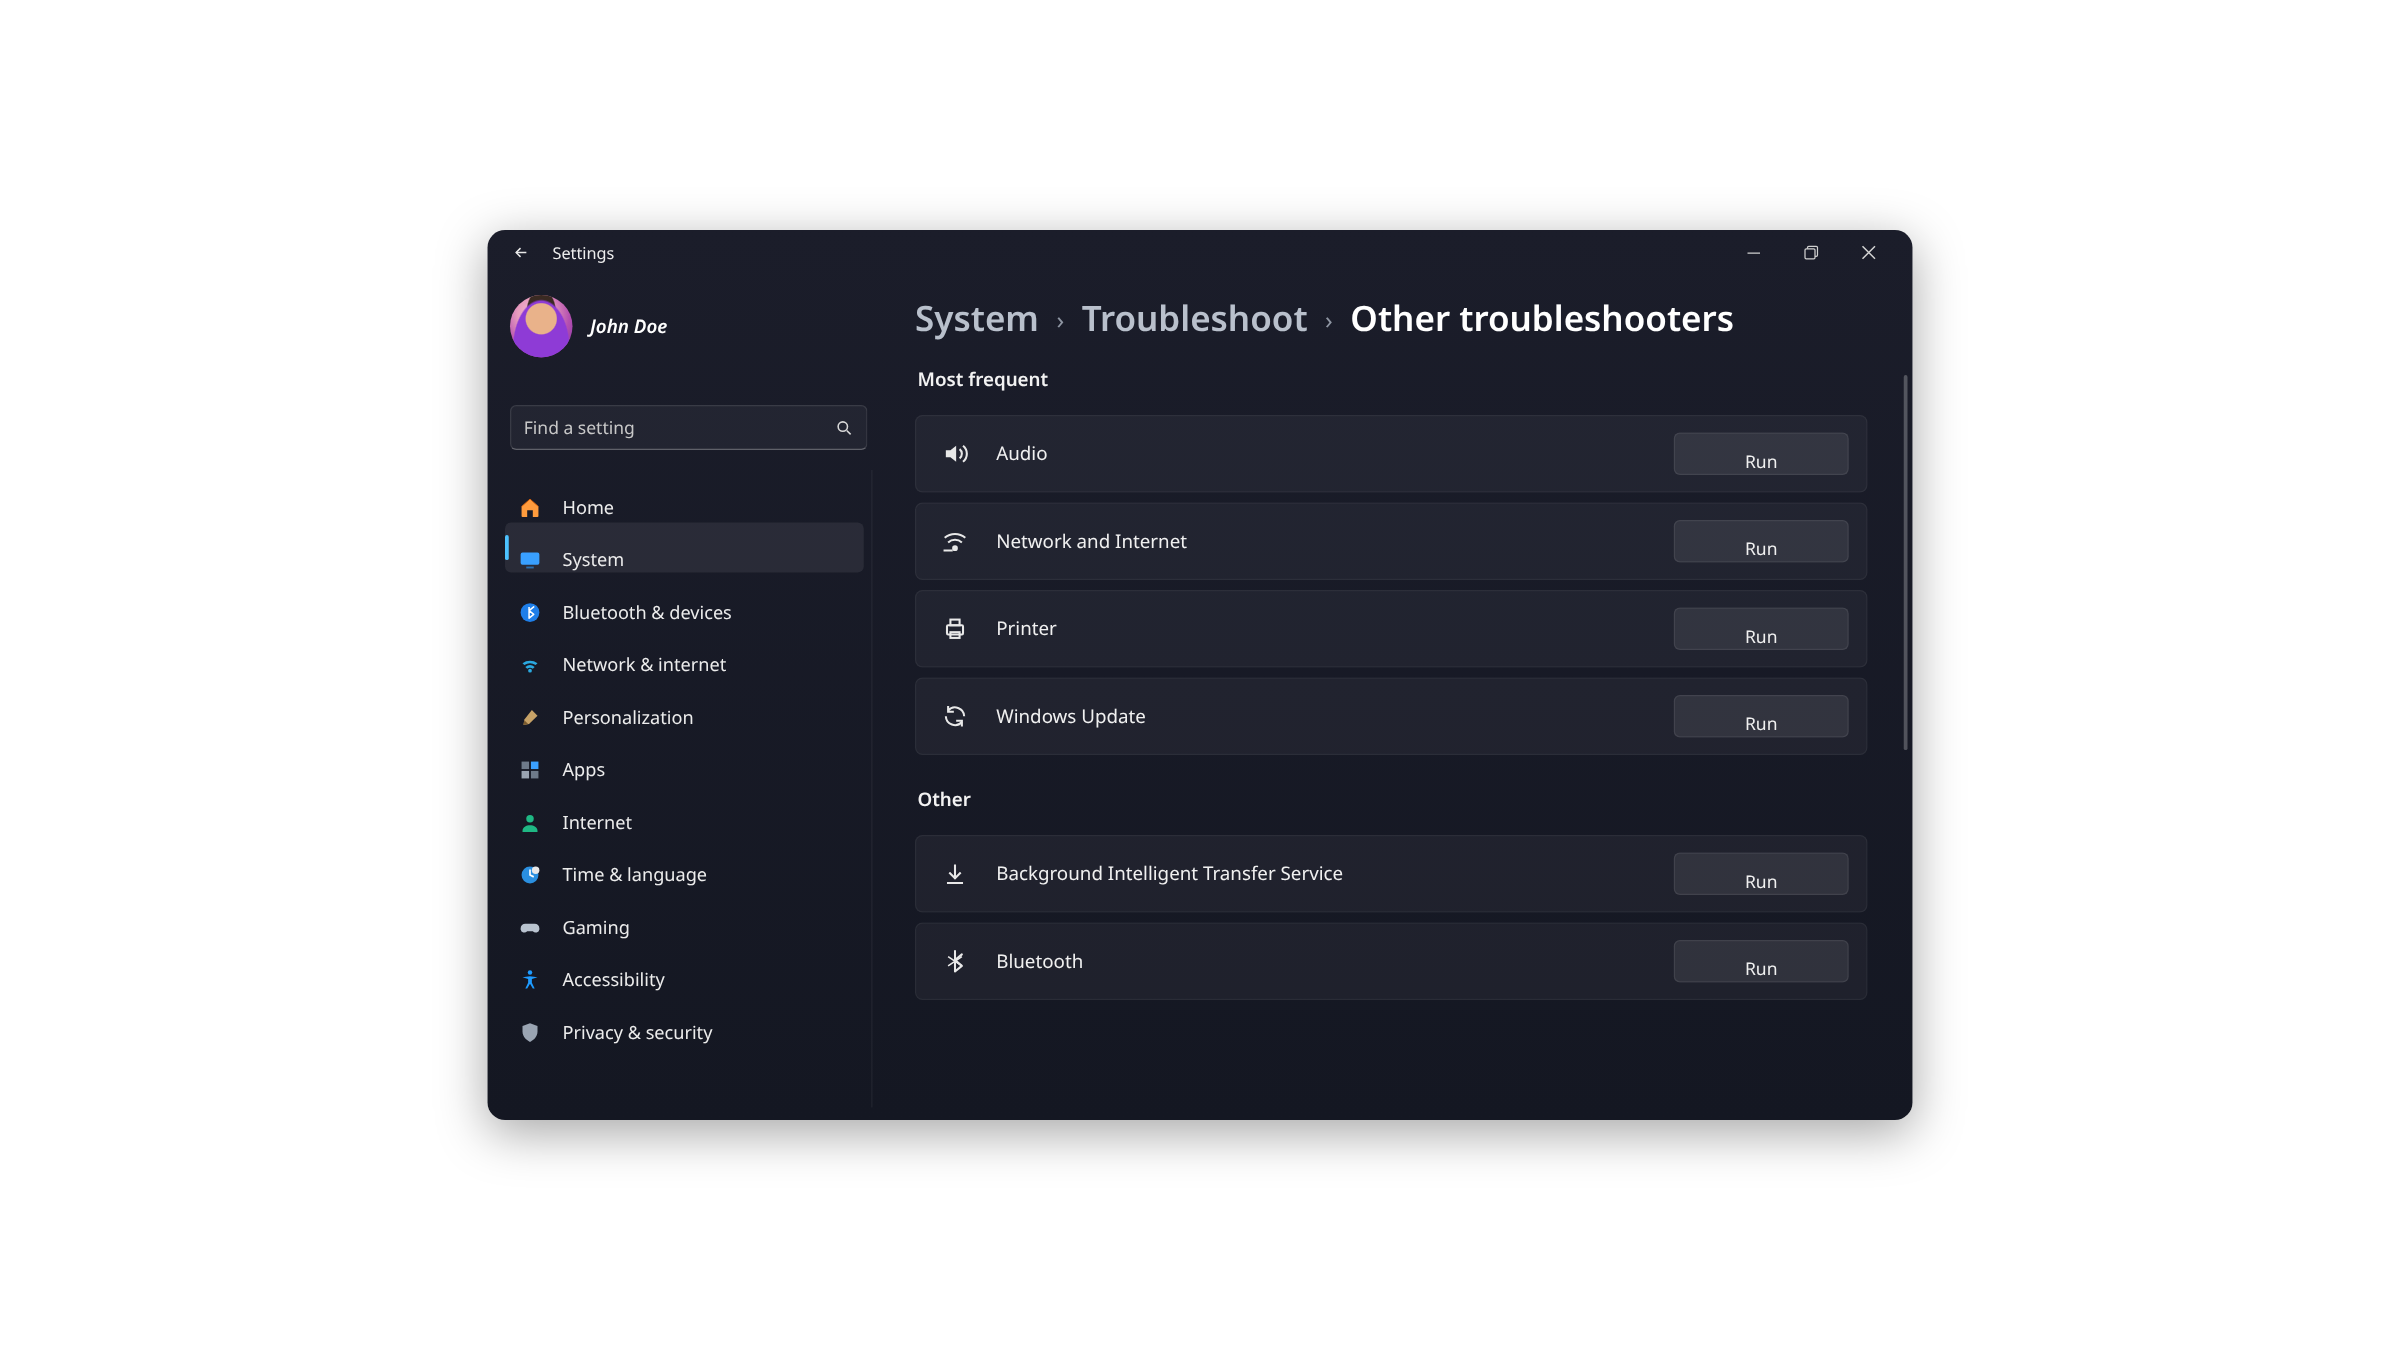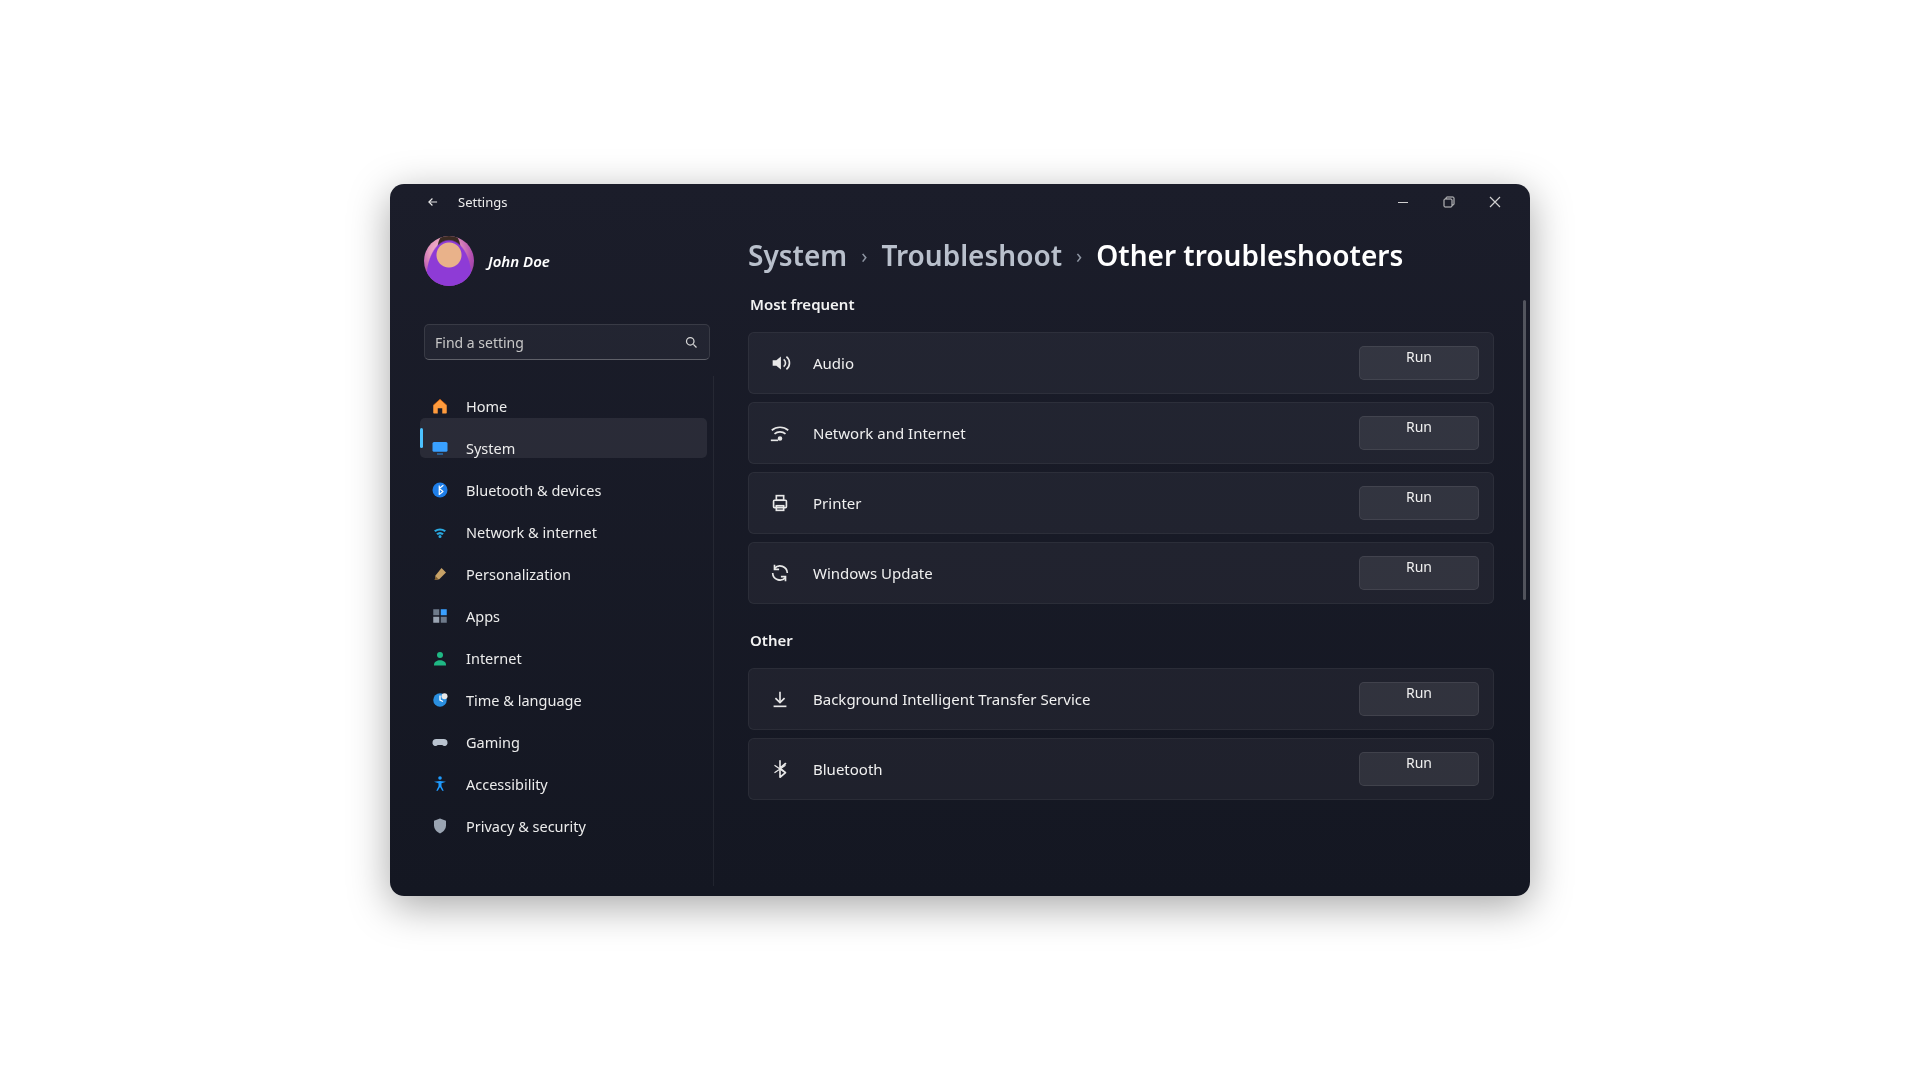--- a/index.html
+++ b/index.html
@@ -15,21 +15,20 @@
     width: 1140px;
     height: 712px;
     background: linear-gradient(180deg, #1b1d2a 0%, #141722 100%);
     border-radius: 14px;
     box-shadow: 0 10px 40px rgba(0,0,0,0.35), 0 0 0 1px rgba(255,255,255,0.04);
     color: #e8e8e8;
     display: flex;
     flex-direction: column;
     overflow: hidden;
     position: relative;
-    padding-left: 16px;
   }
   .titlebar {
     height: 36px;
     display: flex;
     align-items: center;
     padding: 0 12px 0 18px;
     font-size: 13px;
   }
   .titlebar .back { width: 18px; display:flex; align-items:center; justify-content:center; cursor:pointer; }
   .titlebar .title { margin-left: 16px; color:#ececec; }
@@ -154,28 +153,28 @@
     gap:22px;
   }
   .card .ci{
     width:22px; display:flex; align-items:center; justify-content:center;
     color:#e8e8e8;
   }
   .card .label{
     flex:1; font-size:15px; color:#f0f0f0;
   }
   .run-btn{
-    width:120px; height:34px;
+    width:140px; height:34px;
     background: rgba(255,255,255,0.08);
     border:1px solid rgba(255,255,255,0.08);
     border-radius:5px;
     color:#f0f0f0;
     font-size:14px;
     cursor:pointer;
-    display:flex; align-items:flex-start; justify-content:center;
+    display:flex; align-items:flex-end; justify-content:center;
   }
   .vscroll-indicator{
     position:absolute;
     right:4px; top:80px; height:300px; width:3px;
     background: rgba(255,255,255,0.25);
     border-radius:2px;
   }
   svg{ display:block; }
 </style>
 </head>

